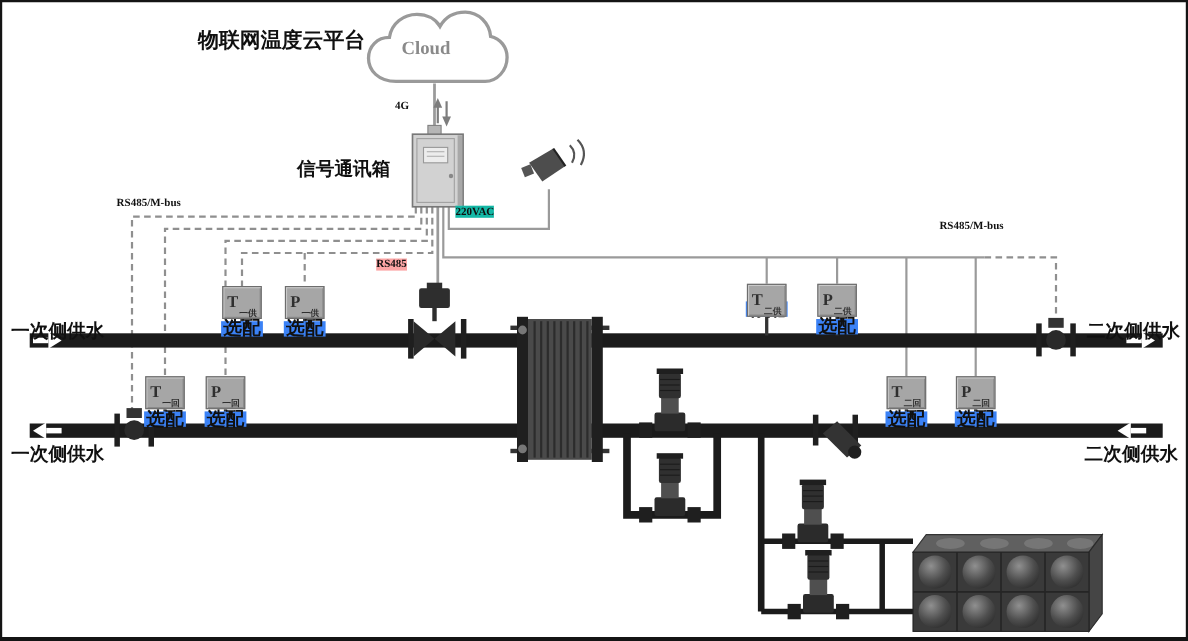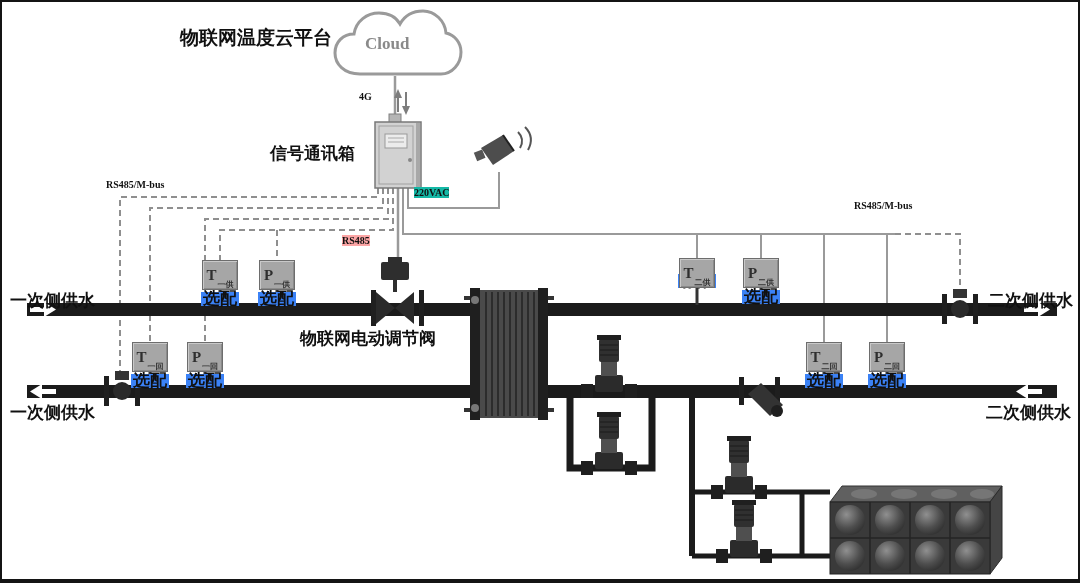--- a/index.html
+++ b/index.html
@@ -261,21 +261,20 @@
   </svg>
 
   <div class="lbl sz19" style="left:178px; top:26px;">物联网温度云平台</div>
   <div class="lbl sz17 gray" style="left:363px; top:33px; width:66px; text-align:left;">Cloud</div>
   <div class="lbl sz15" style="left:357px; top:89px;">4G</div>
   <div class="lbl sz17" style="left:268px; top:143px;">信号通讯箱</div>
   <div class="lbl sz15" style="left:412px; top:185px; background:#14b8a6;">220VAC</div>
   <div class="lbl sz15" style="left:340px; top:233px; background:#fca5a5;">RS485</div>
   <div class="lbl sz15" style="left:104px; top:177px; background:#fff;">RS485/M-bus</div>
   <div class="lbl sz15" style="left:852px; top:198px; background:#fff;">RS485/M-bus</div>
-  <div class="lbl sz17" style="left:298px; top:328px;">物联网电动调节阀</div>
 
   <div class="lbl sz17" style="left:8px; top:290px;">一次侧供水</div>
   <div class="lbl sz17" style="left:8px; top:402px;">一次侧供水</div>
   <div class="lbl sz17" style="left:986px; top:290px;">二次侧供水</div>
   <div class="lbl sz17" style="left:984px; top:402px;">二次侧供水</div>
 
   <div class="opt" style="left:199px; top:242px;">选配</div>
   <div class="opt" style="left:256px; top:242px;">选配</div>
   <div class="opt" style="left:129px; top:324px;">选配</div>
   <div class="opt" style="left:184px; top:324px;">选配</div>

